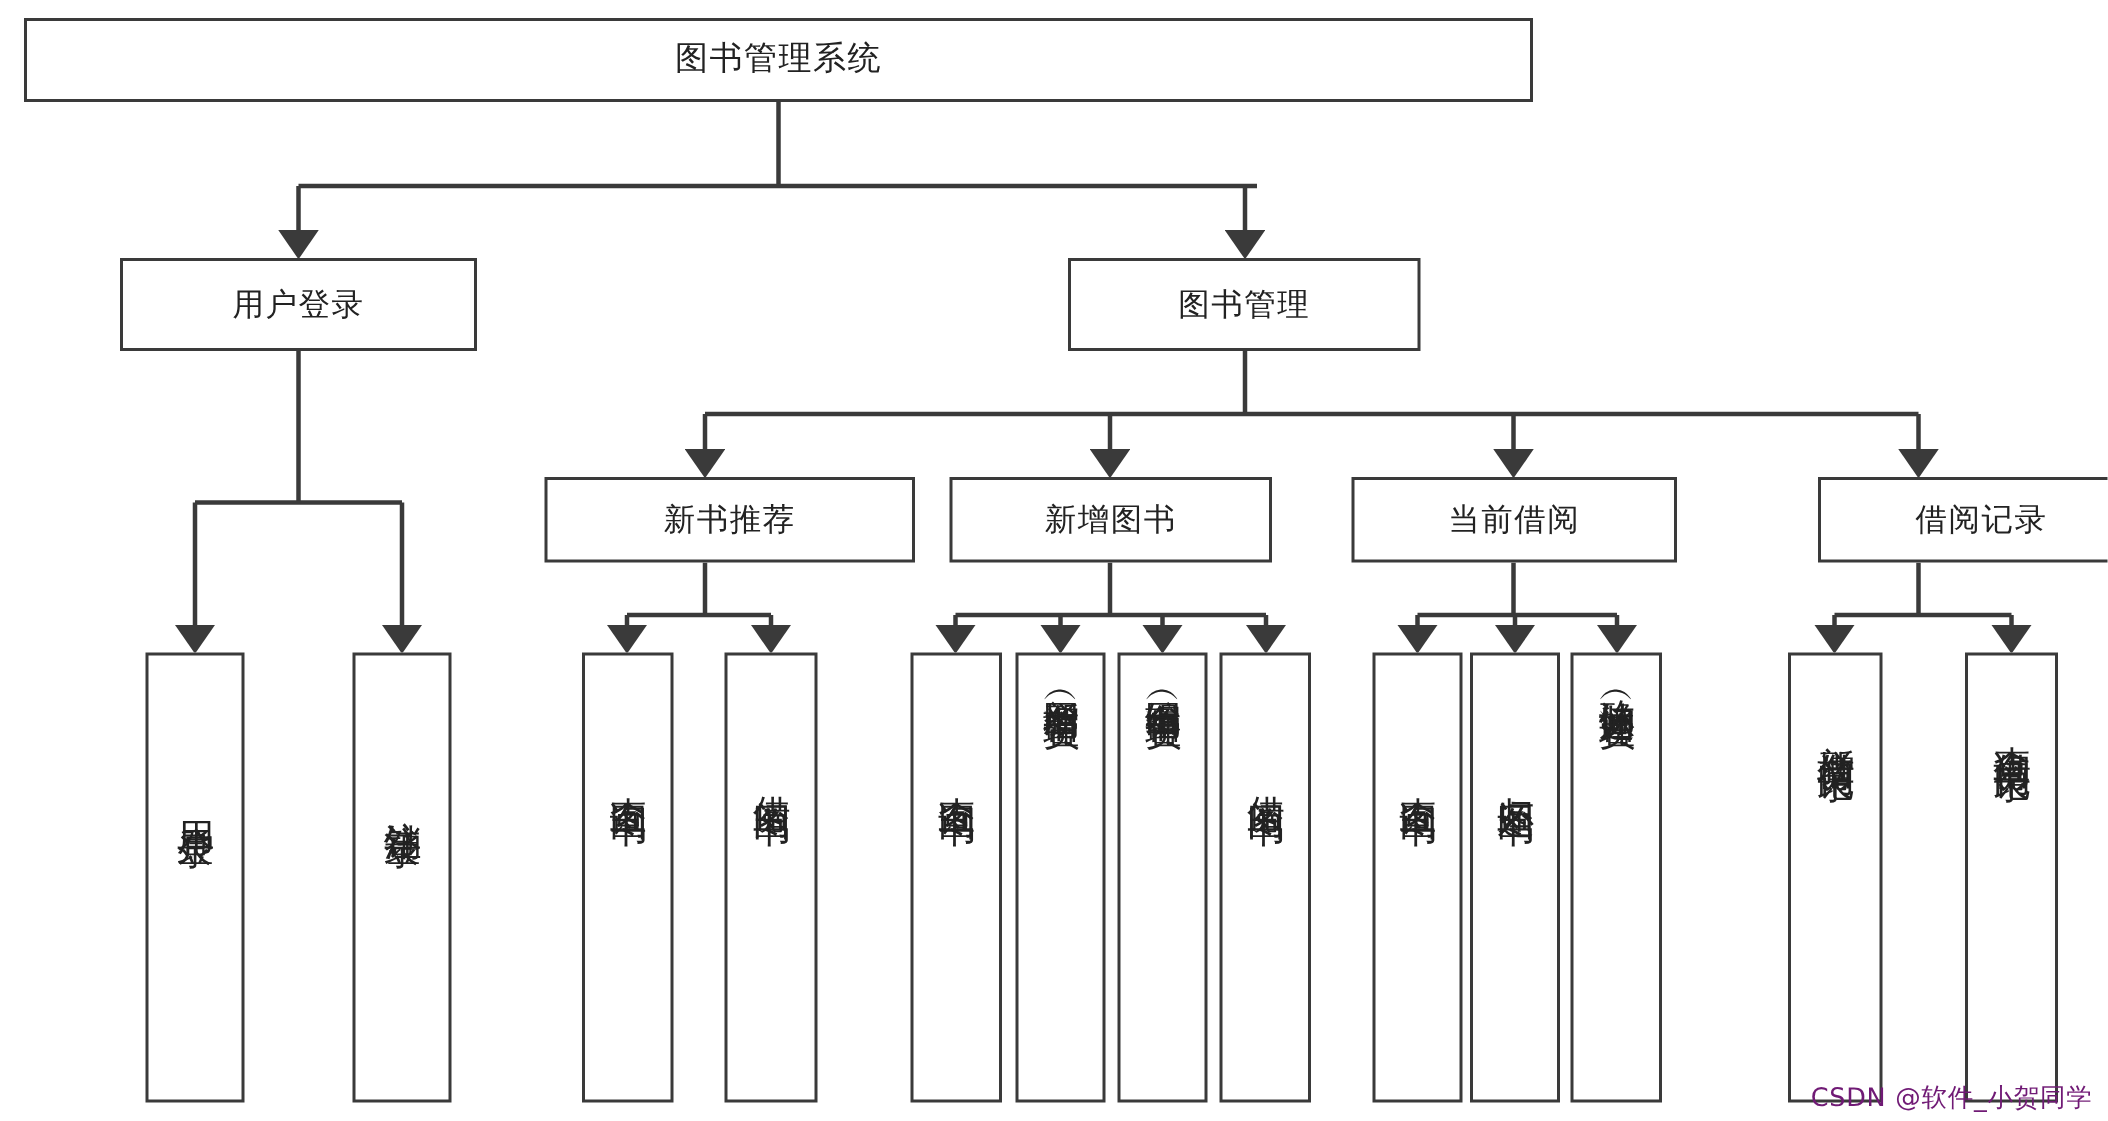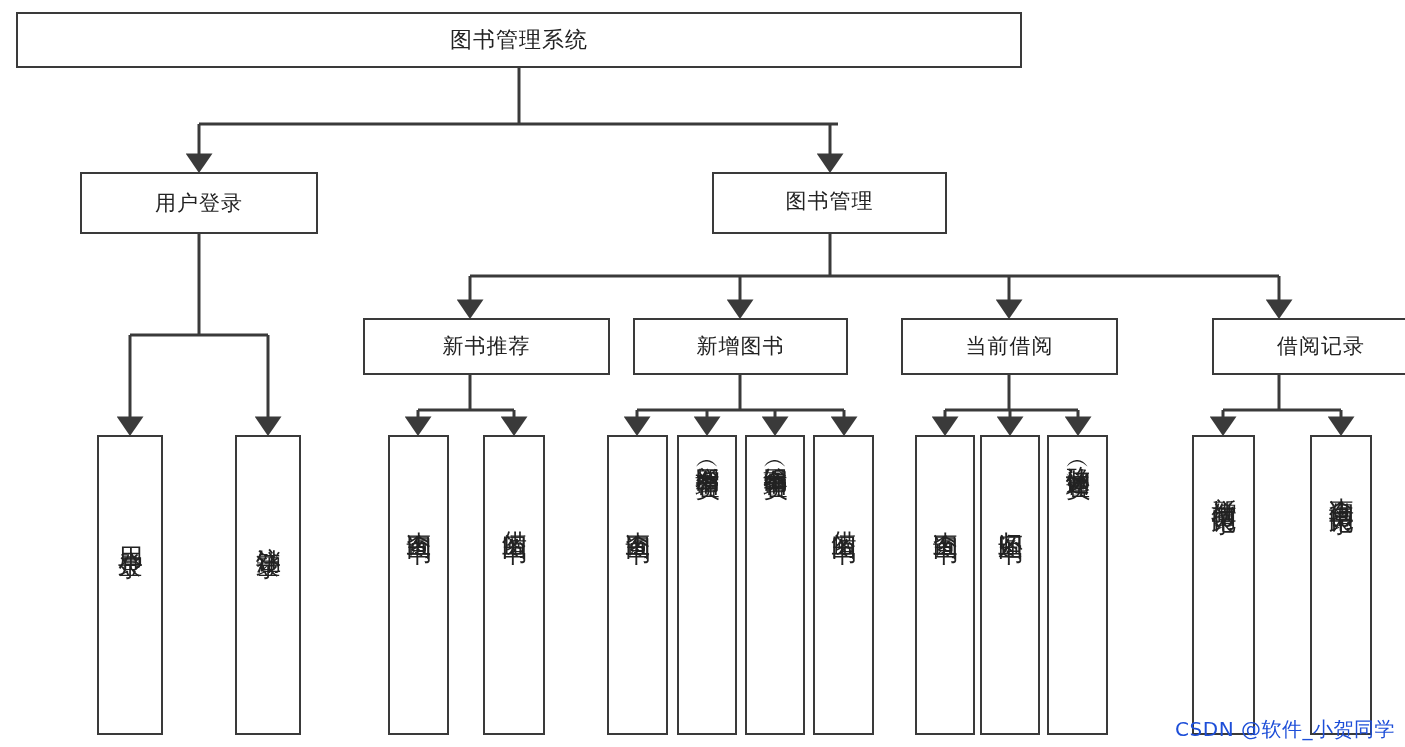--- a/index.html
+++ b/index.html
@@ -42,22 +42,22 @@
     white-space:nowrap;
   }
   .node.leaf.tight .lbl{font-size:24px;letter-spacing:1.5px;}
   .node.leaf.mid2 .lbl{padding-top:80px;}
   .node.leaf.mid3 .lbl{padding-top:64px;}
   .node.leaf.mid4 .lbl{padding-top:30px;}
   #watermark{
     position:absolute;
     right:10px;
     bottom:4px;
-    font-size:20px;
-    color:#1d4ed8;
+    font-size:17px;
+    color:#701a75;
     letter-spacing:0.5px;
     white-space:nowrap;
     pointer-events:none;
   }
 </style>
 </head>
 <body>
 
 <div id="canvas">
 
@@ -111,21 +111,21 @@
     </g>
   </svg>
 
   <div class="node root" style="left:16px;top:12px;width:1006px;height:56px;">
     <span class="lbl">图书管理系统</span>
   </div>
 
   <div class="node" style="left:80px;top:172px;width:238px;height:62px;">
     <span class="lbl">用户登录</span>
   </div>
-  <div class="node" style="left:712px;top:172px;width:235px;height:62px;font-family:Liberation Mono, monospace;">
+  <div class="node" style="left:712px;top:172px;width:235px;height:62px;">
     <span class="lbl">图书管理</span>
   </div>
 
   <div class="node" style="left:363px;top:318px;width:247px;height:57px;">
     <span class="lbl">新书推荐</span>
   </div>
   <div class="node" style="left:633px;top:318px;width:215px;height:57px;">
     <span class="lbl">新增图书</span>
   </div>
   <div class="node" style="left:901px;top:318px;width:217px;height:57px;">

